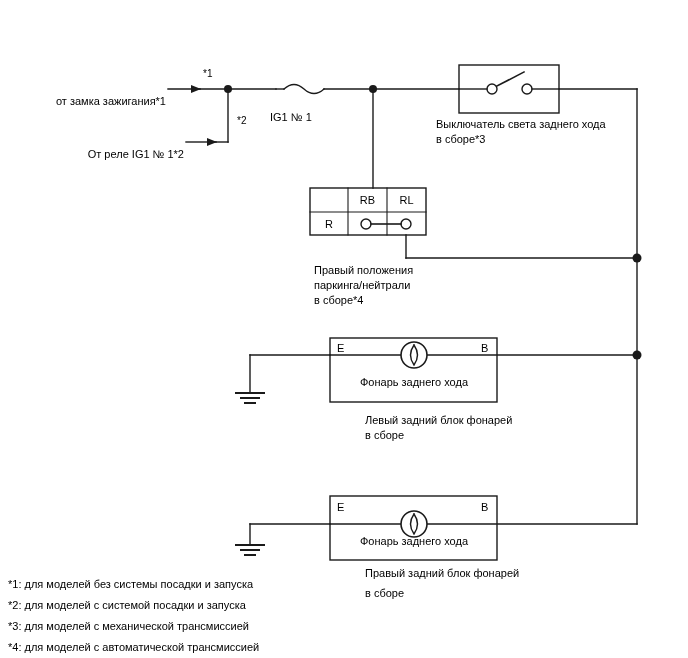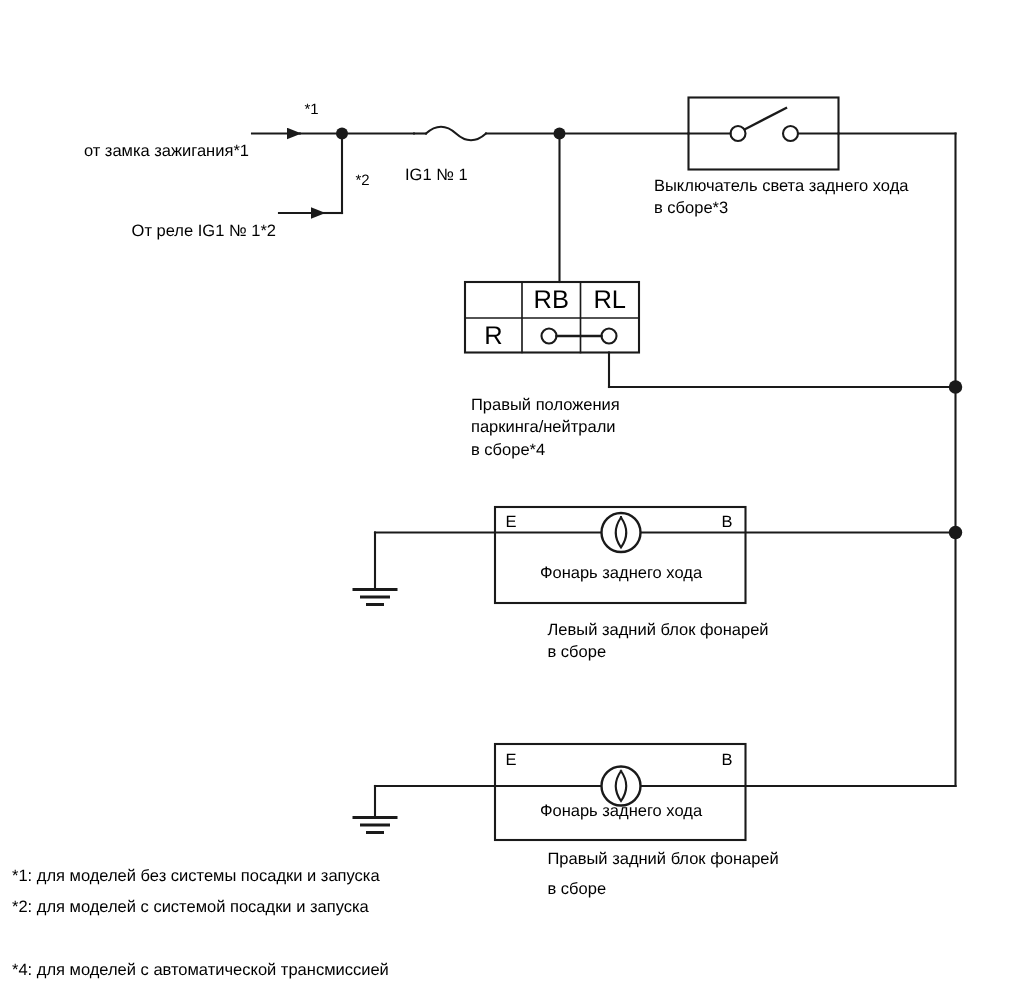--- a/index.html
+++ b/index.html
@@ -51,21 +51,21 @@
     text-align: center;
   }
   .star {
     position: absolute;
     font-size: 10px;
     line-height: 11px;
     color: #000;
   }
   .cellhdr {
     position: absolute;
-    font-size: 17px;
+    font-size: 11px;
     line-height: 12px;
     text-align: center;
     color: #000;
   }
   .boxcap {
     position: absolute;
     font-size: 11px;
     line-height: 15px;
     white-space: pre;
     color: #000;
@@ -193,15 +193,16 @@
   <div class="boxcap" style="left:333px; top:428px;">в сборе</div>
 
   <div class="term" style="left:337px; top:501px;">E</div>
   <div class="term" style="left:481px; top:501px;">B</div>
   <div class="lampname" style="left:314px; top:535px;">Фонарь заднего хода</div>
   <div class="boxcap" style="left:333px; top:566px;text-align:right;">Правый задний блок фонарей</div>
   <div class="boxcap" style="left:333px; top:586px;">в сборе</div>
 
   <div class="note" style="left:8px; top:574px;">*1: для моделей без системы посадки и запуска</div>
   <div class="note" style="left:8px; top:595px;">*2: для моделей с системой посадки и запуска</div>
+  <div class="note" style="left:8px; top:616px;">*3: для моделей с механической трансмиссией</div>
   <div class="note" style="left:8px; top:637px;">*4: для моделей с автоматической трансмиссией</div>
 
 </div>
 
 </body></html>

